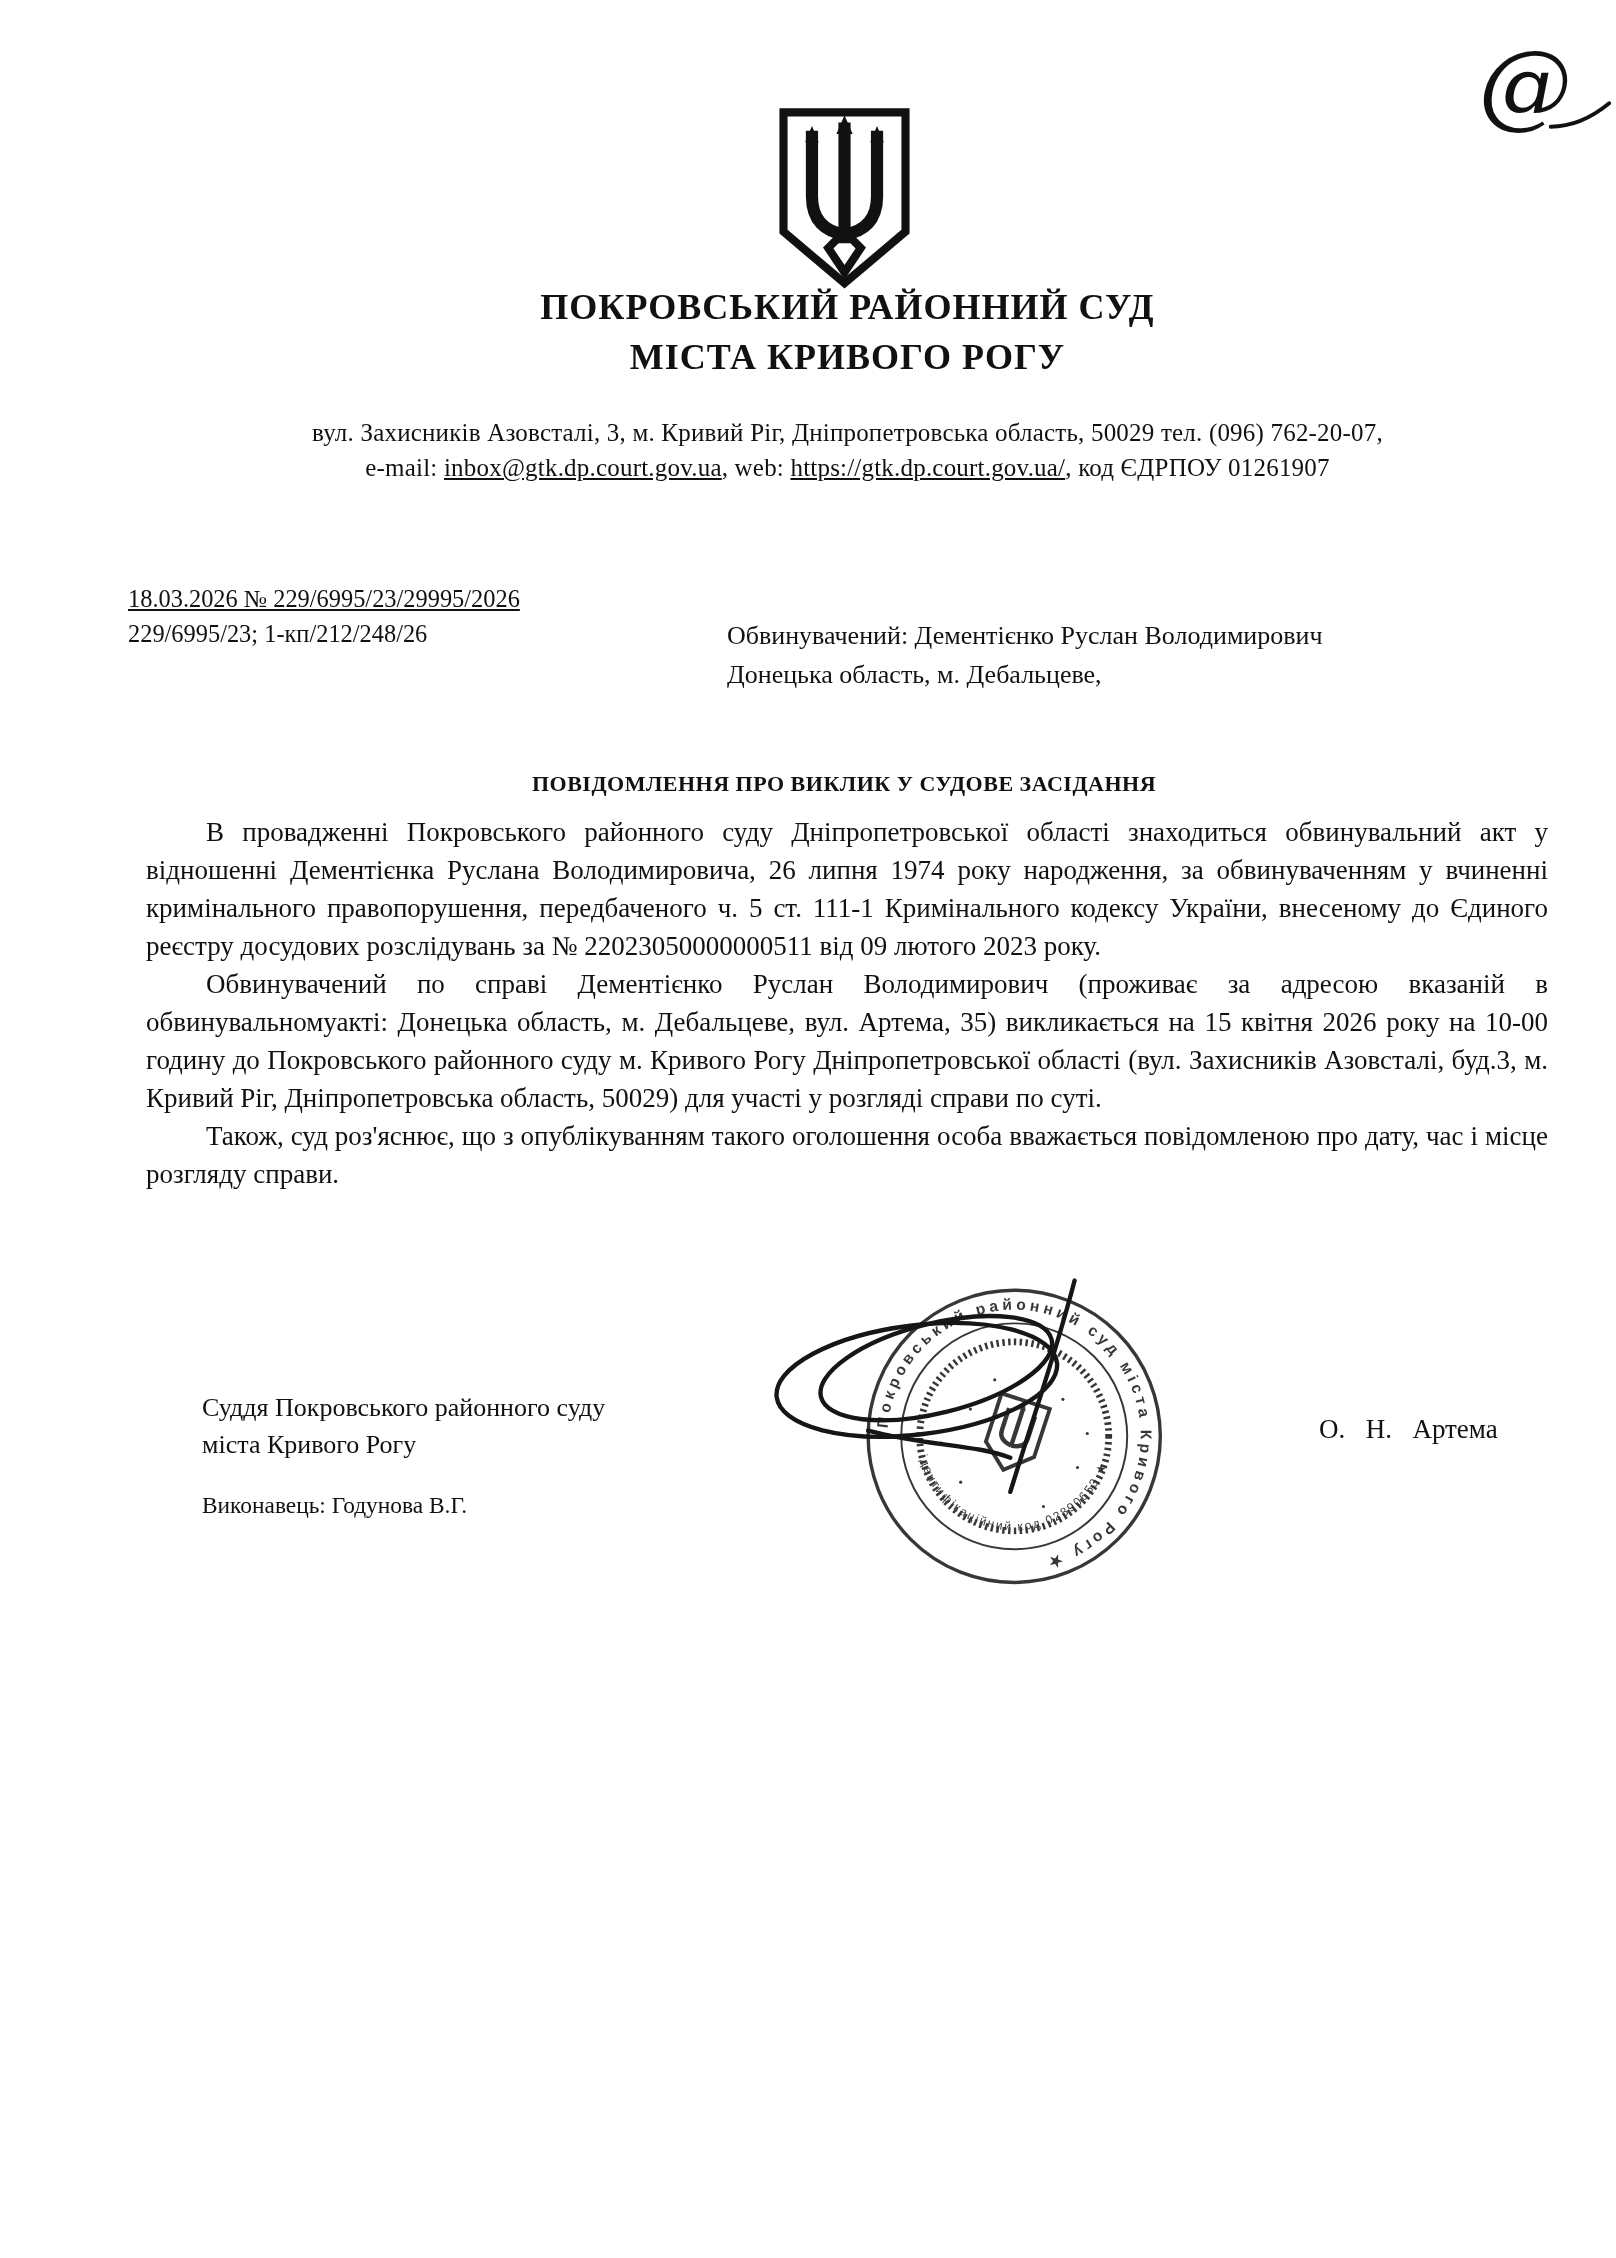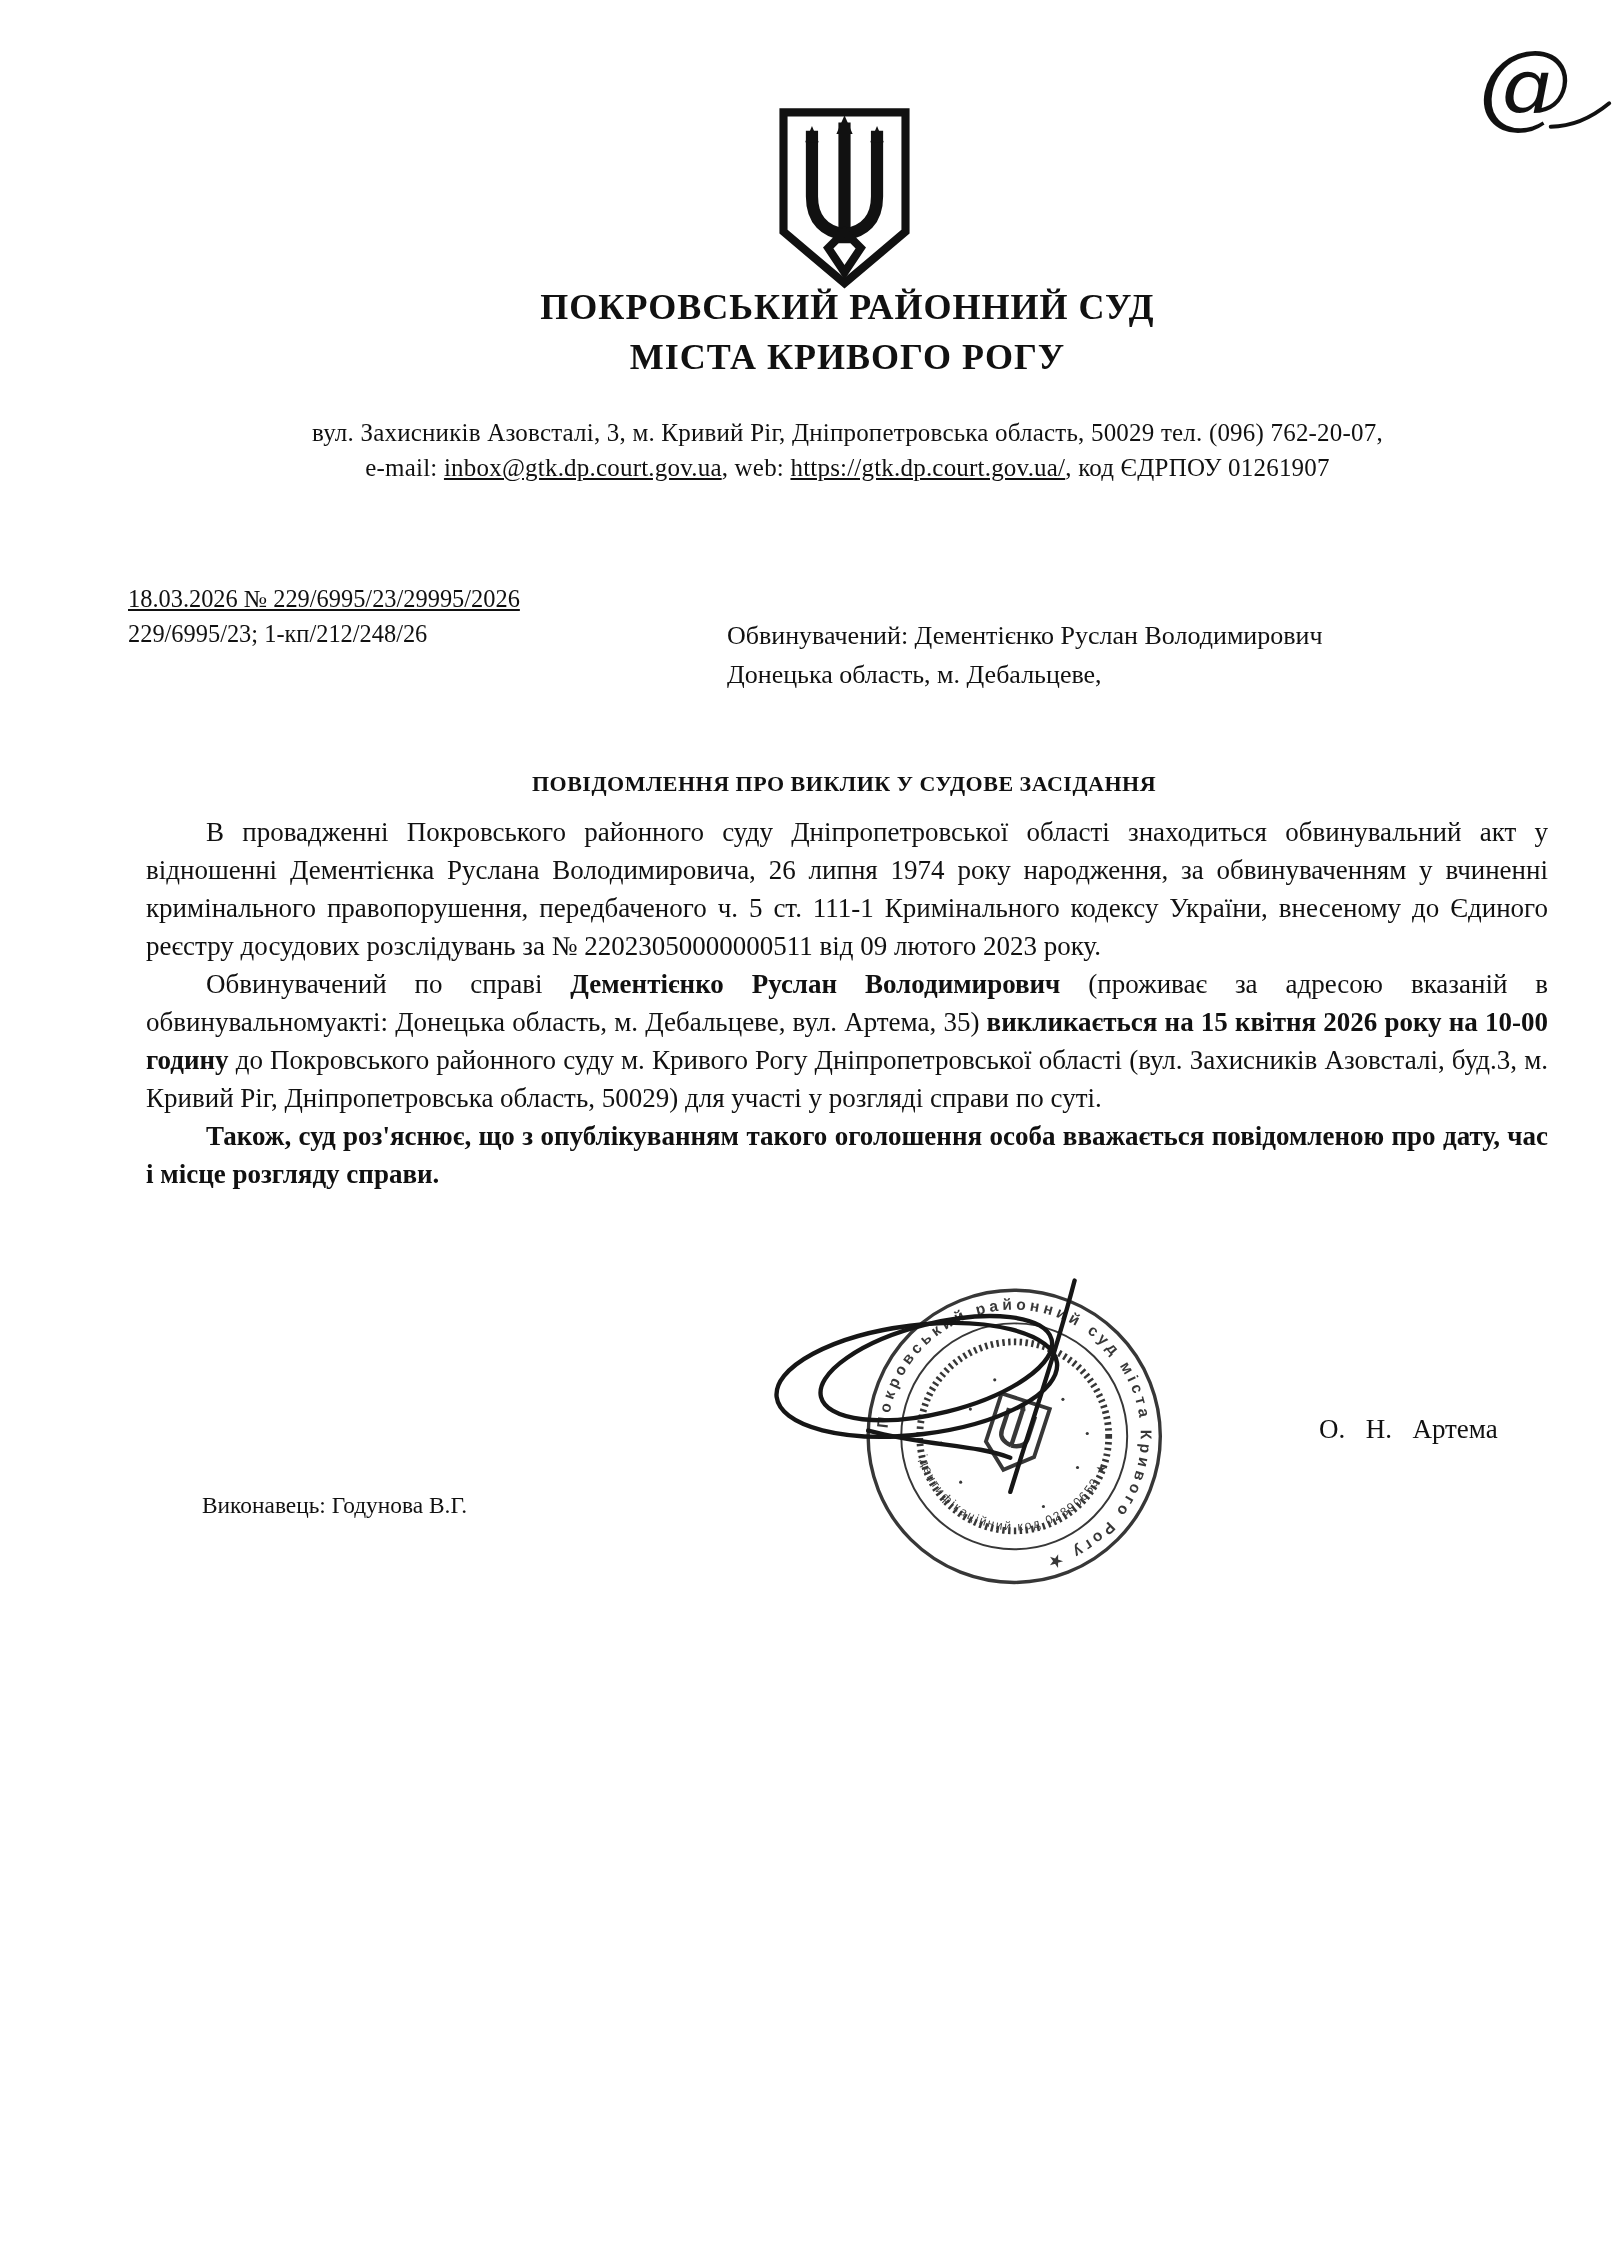--- a/index.html
+++ b/index.html
@@ -21,21 +21,21 @@
   .ref-line1{text-decoration:underline;}
   .addressee{left:727px;top:616px;font-size:26px;line-height:39px;}
   .addressee .l1{font-weight:normal;}
   .doc-title{left:127px;top:771px;width:1434px;text-align:center;font-weight:bold;font-size:22px;letter-spacing:0.5px;}
   .body-text{
     left:146px;top:813px;width:1402px;
     font-size:27px;line-height:38px;
     text-align:justify;
   }
   .body-text p{margin:0;text-indent:60px;}
-  .b{font-weight:bold;}
+  .b{font-weight:normal;}
   .sig-left{left:202px;top:1389px;font-size:26px;line-height:37px;}
   .judge-name{left:1319px;top:1414px;font-size:27px;word-spacing:13.7px;}
   .executor{left:202px;top:1492px;font-size:23.4px;}
   .stamp-wrap{left:751px;top:1263px;width:468px;height:336px;}
   .emblem-wrap{left:776px;top:107px;width:137px;height:183px;}
   .at-mark{left:1461px;top:33px;width:156px;height:127px;}
 </style>
 </head>
 <body>
 
@@ -80,20 +80,24 @@
   <div class="abs doc-title">ПОВІДОМЛЕННЯ ПРО ВИКЛИК У СУДОВЕ ЗАСІДАННЯ</div>
 
   <div class="abs body-text">
     <p>В провадженні Покровського районного суду Дніпропетровської області знаходиться обвинувальний акт у відношенні Дементієнка Руслана Володимировича, 26 липня 1974 року народження, за обвинуваченням у вчиненні кримінального правопорушення, передбаченого ч. 5 ст. 111-1 Кримінального кодексу України, внесеному до Єдиного реєстру досудових розслідувань за № 22023050000000511 від 09 лютого 2023 року.</p>
     <p>
       <span>Обвинувачений по справі </span><span class="b">Дементієнко Руслан Володимирович</span><span> (проживає за адресою вказаній в обвинувальномуакті: Донецька область, м. Дебальцеве, вул. Артема, 35) </span><span class="b">викликається на 15 квітня 2026 року на 10-00 годину</span><span> до Покровського районного суду м. Кривого Рогу Дніпропетровської області (вул. Захисників Азовсталі, буд.3, м. Кривий Ріг, Дніпропетровська область, 50029) для участі у розгляді справи по суті.</span>
     </p>
     <p class="b">Також, суд роз'яснює, що з опублікуванням такого оголошення особа вважається повідомленою про дату, час і місце розгляду справи.</p>
   </div>
 
+  <div class="abs sig-left">
+    <div>Суддя  Покровського районного суду</div>
+    <div>міста Кривого Рогу</div>
+  </div>
   <div class="abs judge-name">О. Н. Артема</div>
   <div class="abs executor">Виконавець: Годунова В.Г.</div>
 
   <svg class="abs stamp-wrap" viewBox="0 0 480 345" aria-hidden="true">
     <defs>
       <path id="ringPath" d="M 140 178 A 130 130 0 1 1 400 178 A 130 130 0 1 1 140 178"></path>
       <path id="innerArc" d="M 172 198 A 101 101 0 0 0 368 198"></path>
     </defs>
     <g opacity="0.88">
 

